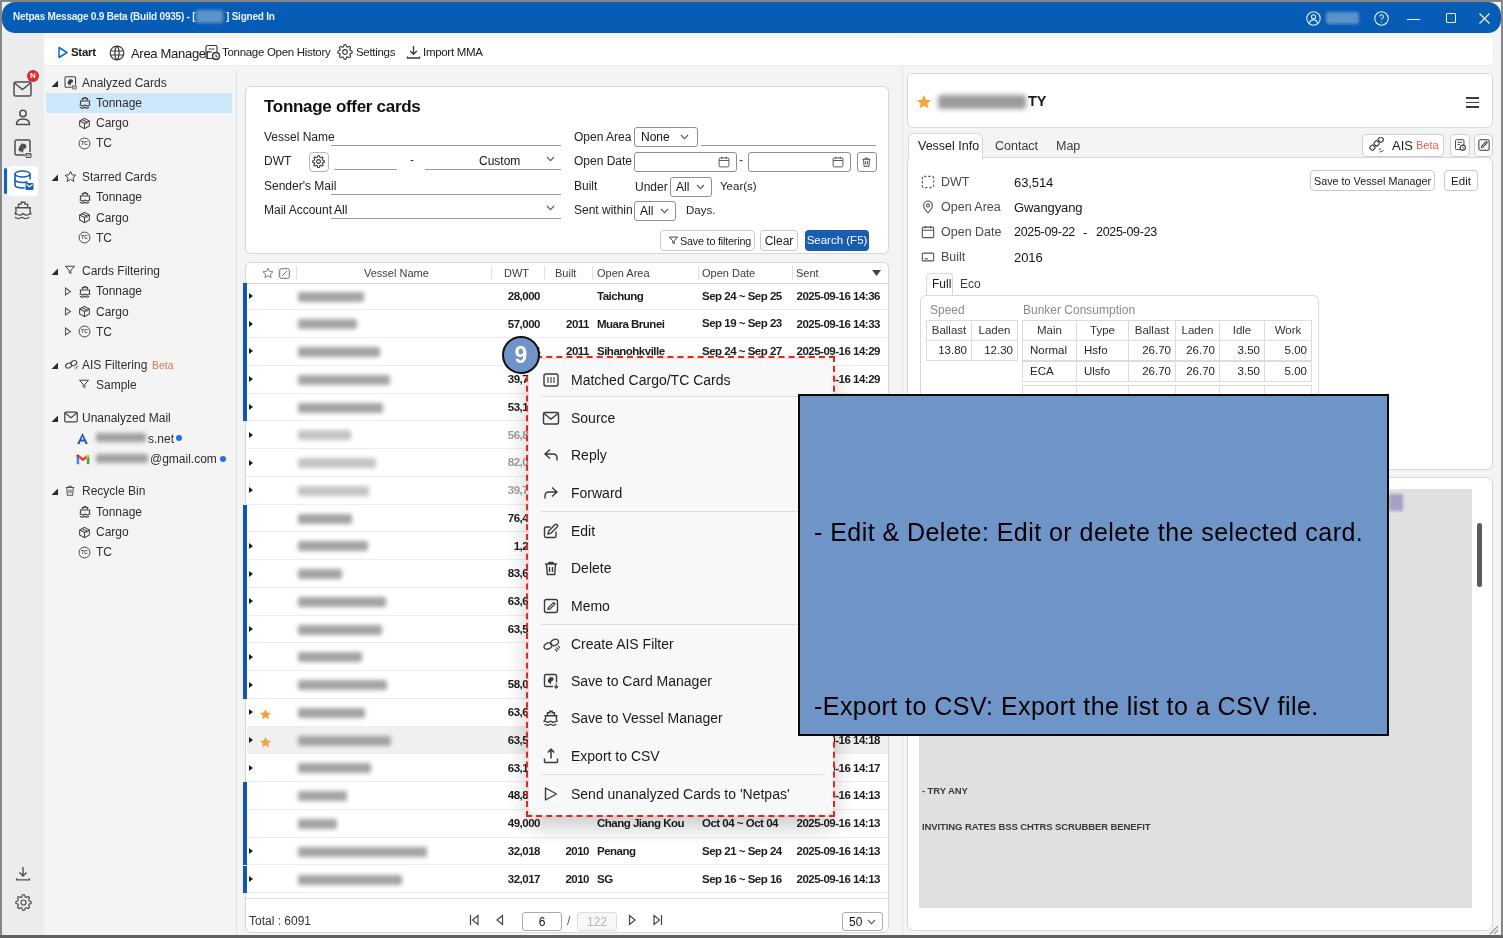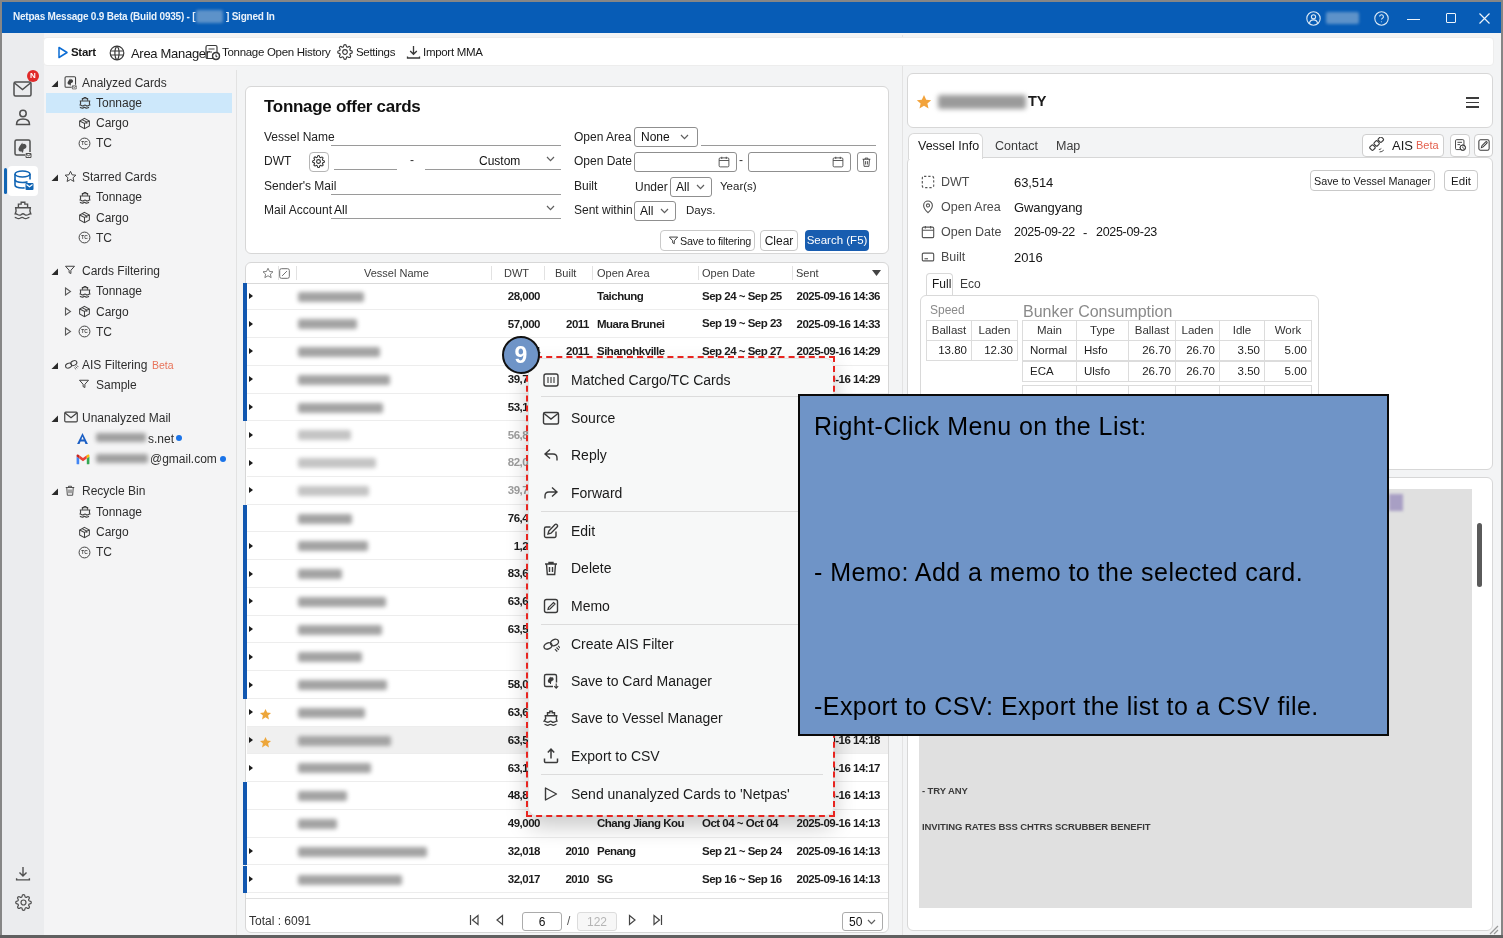--- a/index.html
+++ b/index.html
@@ -1,20 +1,20 @@
 <!DOCTYPE html>
 <html><head>
 <meta charset="utf-8">
 <style>
   * { margin:0; padding:0; box-sizing:border-box; }
   html,body { width:1503px; height:938px; overflow:hidden; }
   body { background:#868686; font-family:"Liberation Sans", sans-serif; position:relative; }
   .abs { position:absolute; }
   #win { position:absolute; left:2px; top:2px; width:1499px; height:934px; background:#f3f4f5; }
-  #titlebar { position:absolute; left:0; top:0; width:1499px; height:31px; background:#075cb6; color:#fff; }
+  #titlebar { position:absolute; left:0; top:0; width:1499px; height:31px; background:#075cb6; color:#fff;border-radius:13px; }
   #rail { position:absolute; left:0; top:31px; width:42px; height:903px; background:#ebecee; }
   #tree { position:absolute; left:42px; top:31px; width:192px; height:903px; background:#f4f4f5; }
   #toolbar { position:absolute; left:41px; top:35px; width:1451px; height:29px; background:#fff; border-radius:4px; border:1px solid #ededed; z-index:3; }
   .card { position:absolute; background:#fff; border:1px solid #d7d7d7; border-radius:6px; }
   .lbl { position:absolute; font-size:12px; color:#222; }
   .ul { position:absolute; border-bottom:1px solid #9a9a9a; }
   .combo { position:absolute; border:1px solid #8f8f8f; border-radius:3px; background:#fff; font-size:12px; color:#111; }
   .btn { position:absolute; border:1px solid #c9c9c9; border-radius:4px; background:#fff; font-size:12px; color:#1a1a1a; text-align:center; }
   .row-line { position:absolute; left:1px; width:641px; border-bottom:1px solid #ededed; }
   .bluebar { position:absolute; left:-3.5px; width:4.5px; background:#1157b0; }
@@ -579,21 +579,21 @@
     <div class="fld-val" style="left:106px;top:66.5px;font-size:12.5px;letter-spacing:-0.3px;">2025-09-22</div>
     <div class="fld-val" style="left:175px;top:66.5px;">-</div>
     <div class="fld-val" style="left:188px;top:66.5px;font-size:12.5px;letter-spacing:-0.3px;">2025-09-23</div>
     <div class="btn" style="left:402px;top:12px;width:125px;height:21px;line-height:20px;font-size:10.8px;white-space:nowrap;">Save to Vessel Manager</div>
     <div class="btn" style="left:536px;top:12px;width:34px;height:21px;line-height:20px;font-size:11.5px;">Edit</div>
     <div class="abs" style="left:18px;top:115px;width:27px;height:23px;background:#fff;border:1px solid #d9d9d9;border-bottom:none;border-radius:4px 4px 0 0;"></div>
     <div class="abs" style="left:24px;top:119px;font-size:12px;color:#1a1a1a;">Full</div>
     <div class="abs" style="left:52px;top:119px;font-size:12px;color:#3c3c3c;">Eco</div>
     <div class="abs" style="left:12px;top:137px;width:399px;height:175px;background:#fff;border:1px solid #d9d9d9;border-radius:6px;"></div>
     <div class="abs" style="left:22px;top:144.5px;font-size:12px;color:#8a8a8a;">Speed</div>
-    <div class="abs" style="left:115px;top:144.5px;font-size:16px;color:#8a8a8a;">Bunker Consumption</div>
+    <div class="abs" style="left:115px;top:144.5px;font-size:12px;color:#8a8a8a;">Bunker Consumption</div>
     <div class="cellb" style="left:18px;top:162px;width:46px;height:21px;"></div>
       <div class="abs" style="left:18px;top:165.5px;width:46px;text-align:center;font-size:11.5px;color:#333;">Ballast</div>
     <div class="cellb" style="left:63px;top:162px;width:47px;height:21px;"></div>
       <div class="abs" style="left:63px;top:165.5px;width:47px;text-align:center;font-size:11.5px;color:#333;">Laden</div>
     <div class="cellb" style="left:18px;top:182px;width:46px;height:21px;"></div>
       <div class="abs" style="left:18px;top:185.5px;width:41px;text-align:right;font-size:11.5px;color:#222;">13.80</div>
     <div class="cellb" style="left:63px;top:182px;width:47px;height:21px;"></div>
       <div class="abs" style="left:63px;top:185.5px;width:42px;text-align:right;font-size:11.5px;color:#222;">12.30</div>
     <div class="cellb" style="left:114px;top:162px;width:55px;height:21px;"></div>
       <div class="abs" style="left:114px;top:165.5px;width:55px;text-align:center;font-size:11.5px;color:#333;">Main</div>
@@ -737,22 +737,21 @@
         <path d="M3.5 3 L14.5 9 L3.5 15 Z" stroke-linejoin="round"></path>
       </svg>
     <div class="abs" style="left:42px;top:426.5px;font-size:14px;color:#1a1a1a;white-space:nowrap;">Send unanalyzed Cards to 'Netpas'</div>
     <div class="abs" style="left:12px;top:36.5px;width:282px;height:1px;background:#dcdcdc;"></div>
     <div class="abs" style="left:12px;top:152px;width:282px;height:1px;background:#dcdcdc;"></div>
     <div class="abs" style="left:12px;top:264.5px;width:282px;height:1px;background:#dcdcdc;"></div>
     <div class="abs" style="left:12px;top:414.5px;width:282px;height:1px;background:#dcdcdc;"></div>
   </div>
 <div class="abs" style="left:524px;top:354px;width:309px;height:461px;border:2.5px dashed #e8241f;z-index:6;"></div>
   <div id="callout" class="abs" style="left:796px;top:392px;width:591px;height:342px;background:#6f94c7;border:2px solid #0a0a0a;z-index:7;font-size:25px;color:#000;letter-spacing:0.45px;line-height:27.5px;">
-    <div class="abs" style="left:14px;top:16.5px;">Right-Click Menu on the List:</div>
-    <div class="abs" style="left:14px;top:162.5px;">- Memo: Add a memo to the selected card.</div>
+    <div class="abs" style="left:14px;top:122.5px;">- Edit &amp; Delete: Edit or delete the selected card.</div>
     <div class="abs" style="left:14px;top:296.5px;">-Export to CSV: Export the list to a CSV file.</div>
   </div>
   <div id="badge9" class="abs" style="z-index:8;left:500px;top:334px;width:38px;height:38px;border-radius:50%;background:#6f94c7;border:2px solid #111;color:#fff;font-size:23px;font-weight:bold;text-align:center;line-height:34px;">9</div>
 </div>
 <svg class="abs" style="left:1487px;top:923px;z-index:9;" width="12" height="12" viewBox="0 0 12 12" stroke="#9a9a9a" stroke-width="1.2">
     <path d="M11 3 L3 11 M11 7 L7 11"></path>
   </svg>
 <div class="abs" style="left:0;top:935px;width:1503px;height:3px;background:#606060;z-index:10;"></div>
 
 </body></html>

